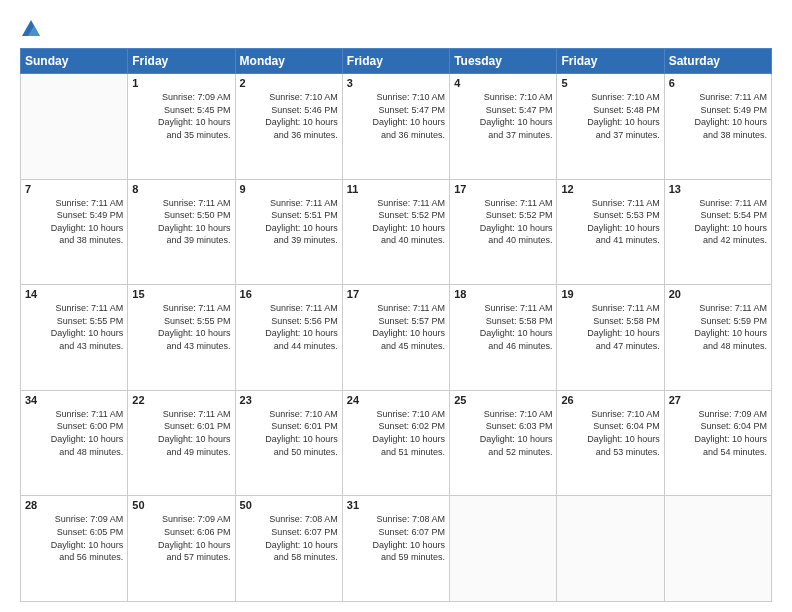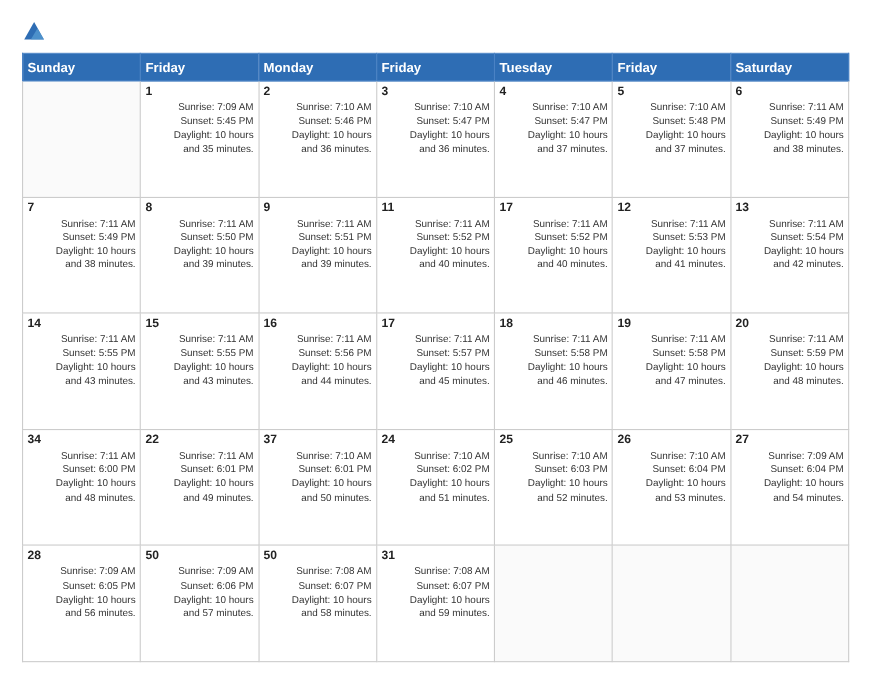--- a/index.html
+++ b/index.html
@@ -211,21 +211,21 @@
         <tr>
           <td>
             <span class="day-num">34</span>
             <div class="day-info">Sunrise: 7:11 AM<br>Sunset: 6:00 PM<br>Daylight: 10 hours<br>and 48 minutes.</div>
           </td>
           <td>
             <span class="day-num">22</span>
             <div class="day-info">Sunrise: 7:11 AM<br>Sunset: 6:01 PM<br>Daylight: 10 hours<br>and 49 minutes.</div>
           </td>
           <td>
-            <span class="day-num">37</span>
+            <span class="day-num">23</span>
             <div class="day-info">Sunrise: 7:10 AM<br>Sunset: 6:01 PM<br>Daylight: 10 hours<br>and 50 minutes.</div>
           </td>
           <td>
             <span class="day-num">24</span>
             <div class="day-info">Sunrise: 7:10 AM<br>Sunset: 6:02 PM<br>Daylight: 10 hours<br>and 51 minutes.</div>
           </td>
           <td>
             <span class="day-num">25</span>
             <div class="day-info">Sunrise: 7:10 AM<br>Sunset: 6:03 PM<br>Daylight: 10 hours<br>and 52 minutes.</div>
           </td>

